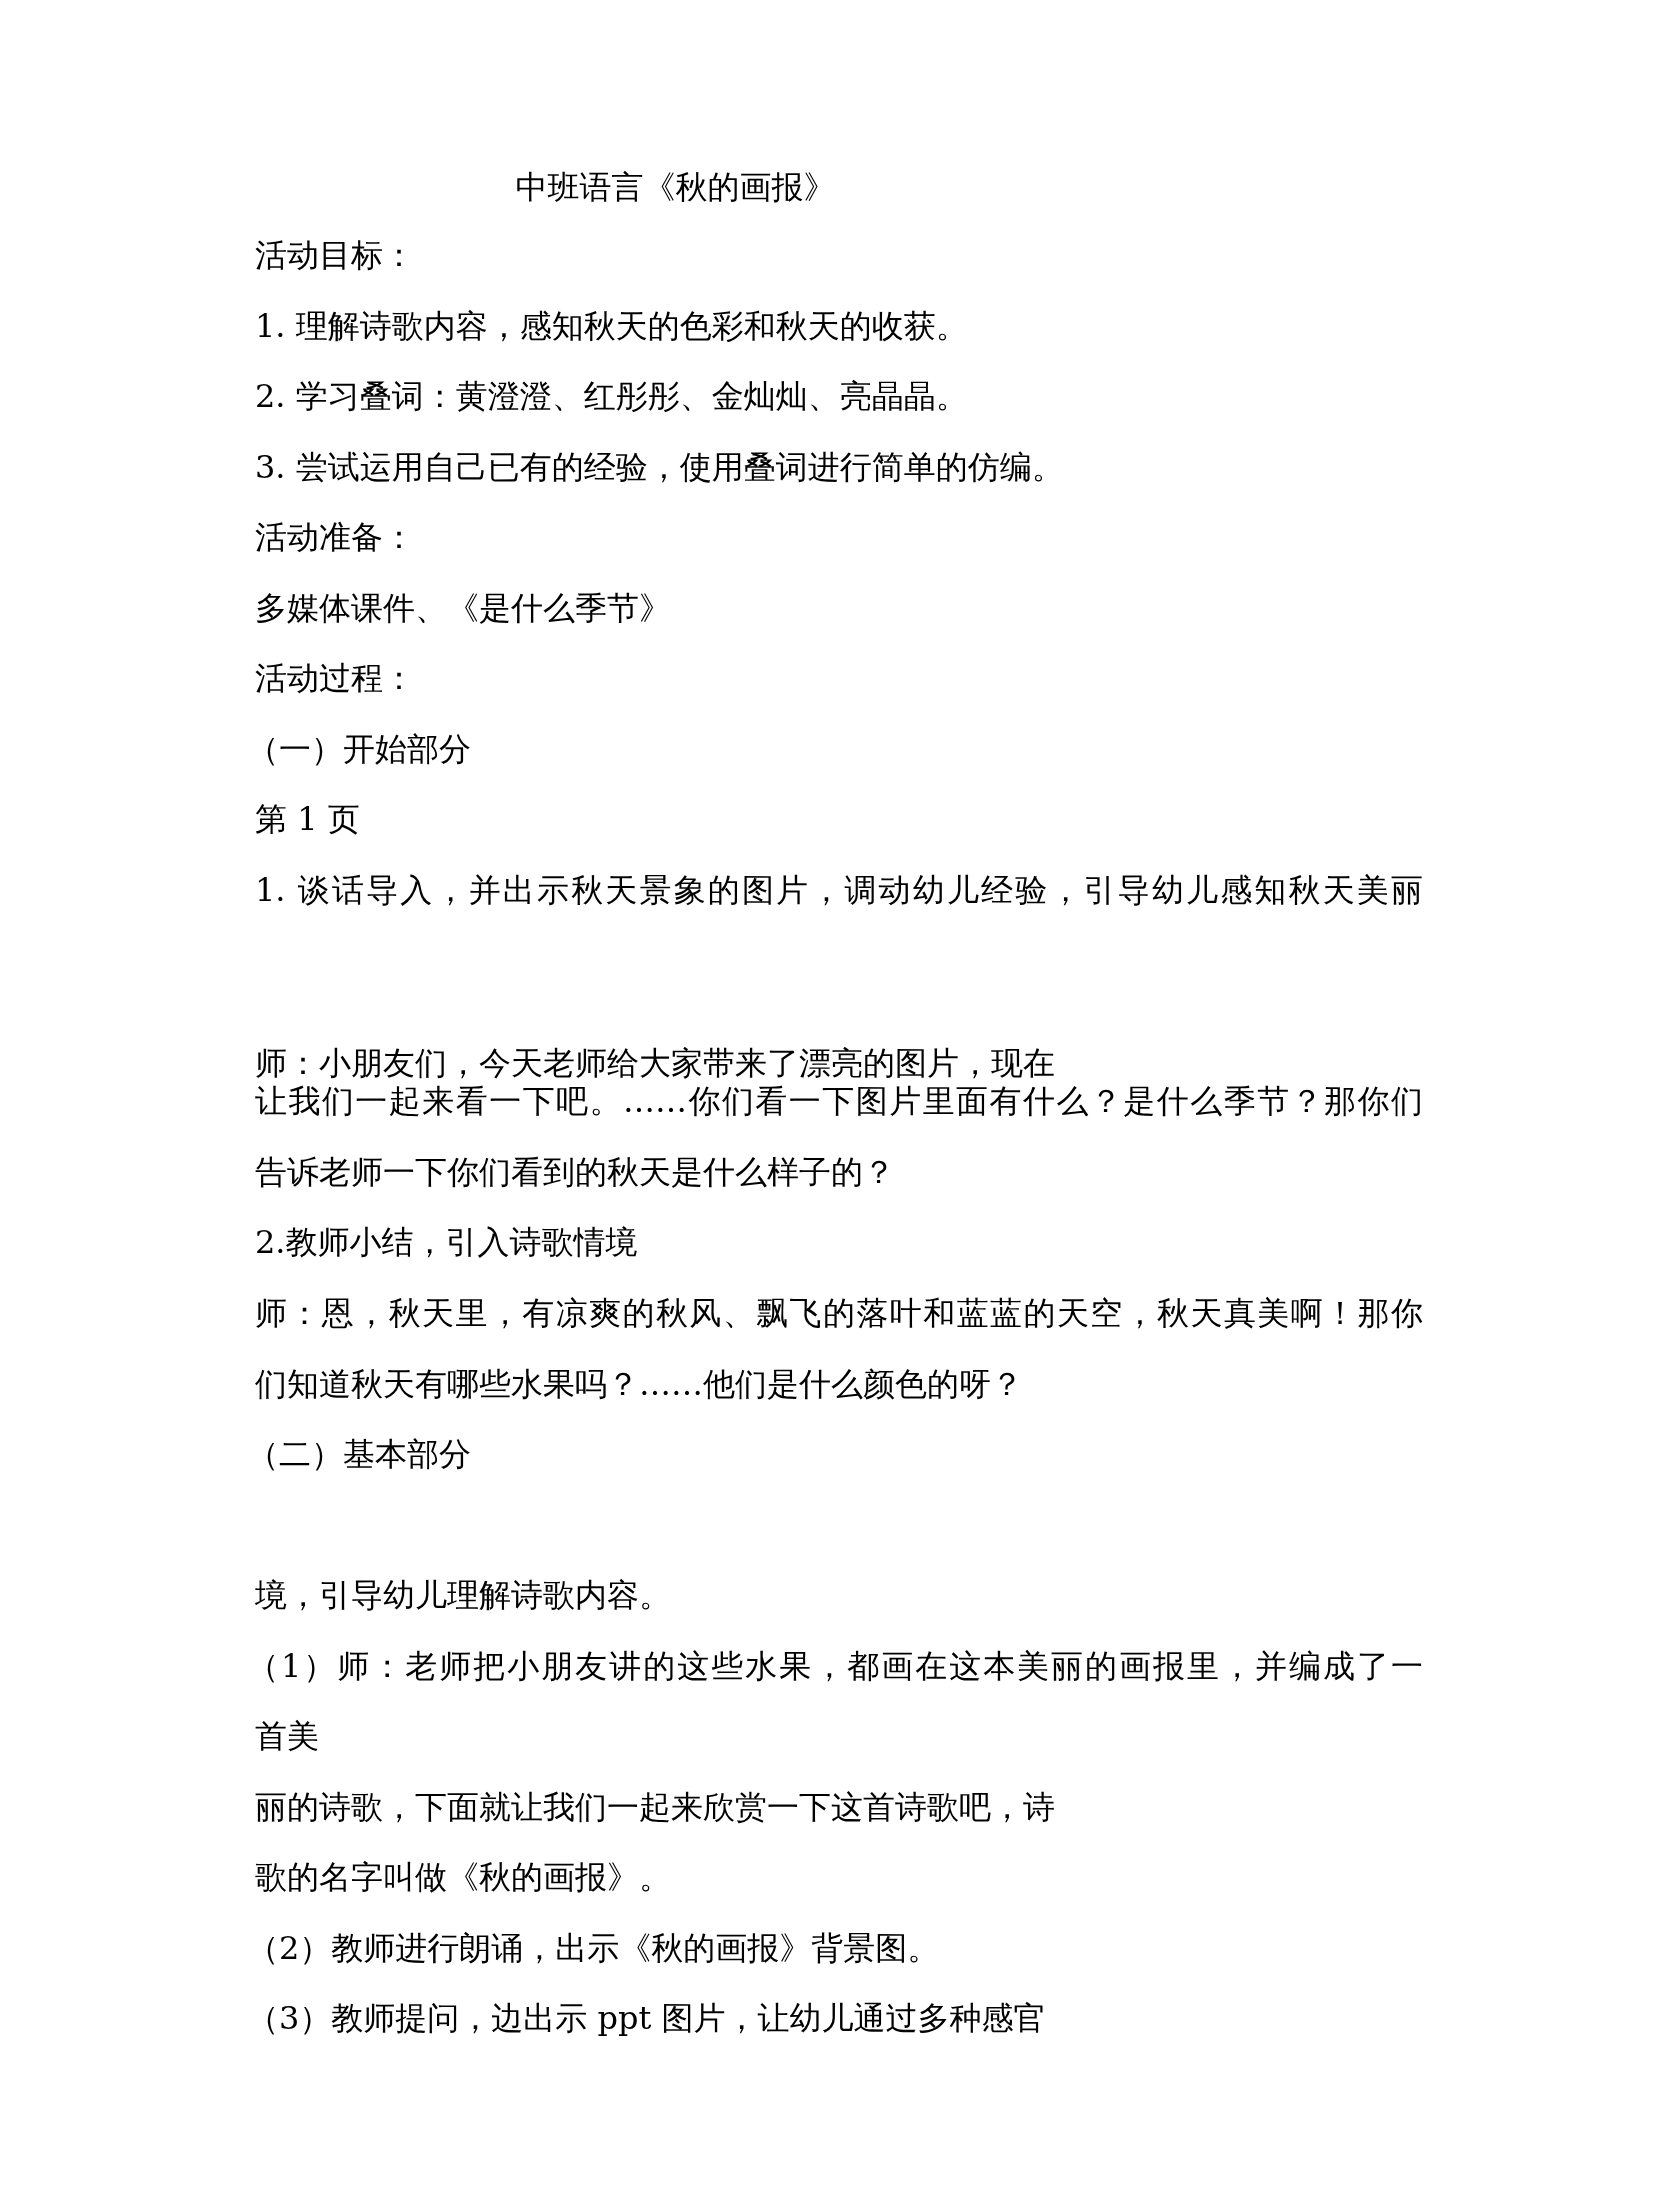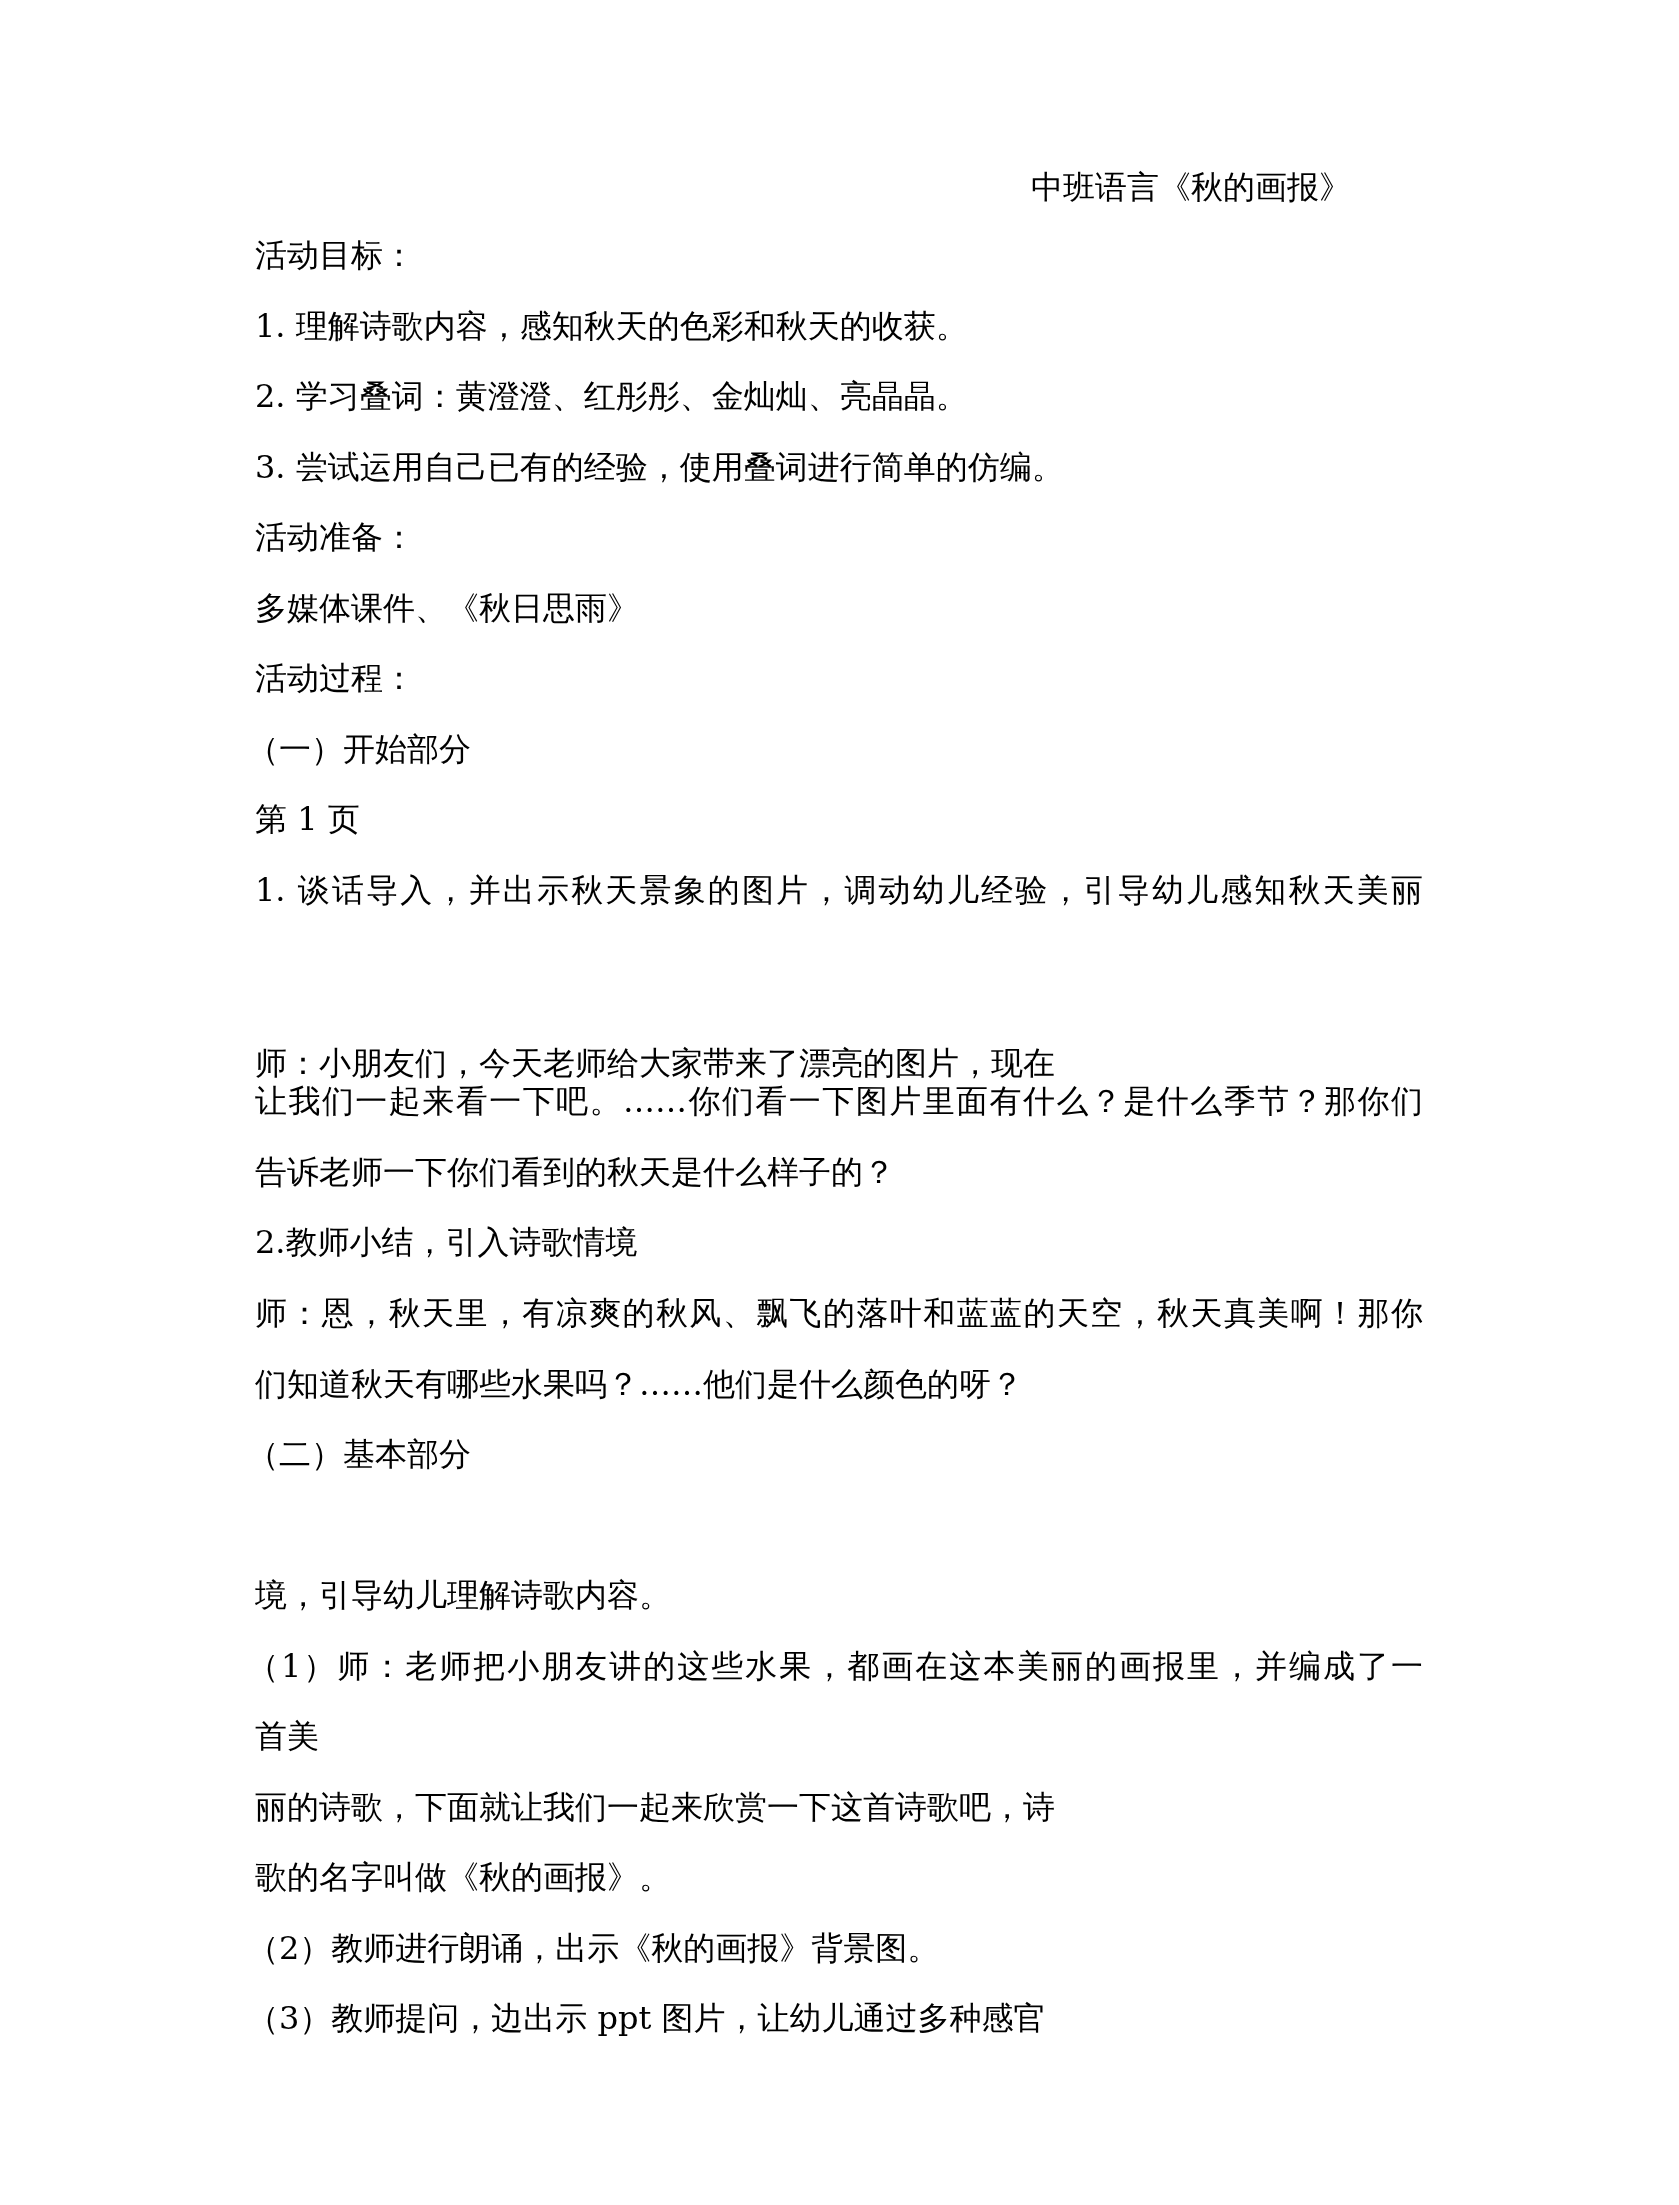--- a/index.html
+++ b/index.html
@@ -4,41 +4,41 @@
 <style>
   html, body { margin: 0; padding: 0; background: #ffffff; }
   body { width: 1679px; height: 2205px; position: relative; overflow: hidden; }
   .page {
     position: absolute; left: 0; top: 0; width: 1679px; height: 2205px;
     background: #ffffff; color: #000000;
     font-family: "DejaVu Serif", "Liberation Serif", serif;
   }
   .title {
     position: absolute; left: 0; width: 1351px; top: 166px; height: 42px;
-    text-align: right; font-size: 32px; line-height: 42px; white-space: nowrap;
+    text-align: center; font-size: 32px; line-height: 42px; white-space: nowrap;
   }
   .line {
     position: absolute; left: 255px; height: 42px; line-height: 42px;
     font-size: 32px; white-space: nowrap;
   }
   .line.full { width: 1168px; text-align: justify; text-align-last: justify; }
   .line.indent { left: 247px; }
 </style>
 </head>
 <body>
 
 <div class="page">
   <div class="title">中班语言《秋的画报》</div>
 
   <div class="line" style="top:234px">活动目标：</div>
   <div class="line" style="top:305px">1.  理解诗歌内容，感知秋天的色彩和秋天的收获。</div>
   <div class="line" style="top:375px">2.  学习叠词：黄澄澄、红彤彤、金灿灿、亮晶晶。</div>
   <div class="line" style="top:446px">3.  尝试运用自己已有的经验，使用叠词进行简单的仿编。</div>
   <div class="line" style="top:516px">活动准备：</div>
-  <div class="line" style="top:587px">多媒体课件、《秋日思雨》</div>
+  <div class="line" style="top:587px">多媒体课件、《是什么季节》</div>
   <div class="line" style="top:657px">活动过程：</div>
   <div class="line indent" style="top:728px">（一）开始部分</div>
   <div class="line" style="top:798px">第 1  页</div>
   <div class="line full" style="top:869px">1.  谈话导入，并出示秋天景象的图片，调动幼儿经验，引导幼儿感知秋天美丽</div>
   <div class="line" style="top:1042px">师：小朋友们，今天老师给大家带来了漂亮的图片，现在</div>
   <div class="line full" style="top:1080px">让我们一起来看一下吧。……你们看一下图片里面有什么？是什么季节？那你们</div>
   <div class="line" style="top:1151px">告诉老师一下你们看到的秋天是什么样子的？</div>
   <div class="line" style="top:1221px">2.教师小结，引入诗歌情境</div>
   <div class="line full" style="top:1292px">师：恩，秋天里，有凉爽的秋风、飘飞的落叶和蓝蓝的天空，秋天真美啊！那你</div>
   <div class="line" style="top:1363px">们知道秋天有哪些水果吗？……他们是什么颜色的呀？</div>

